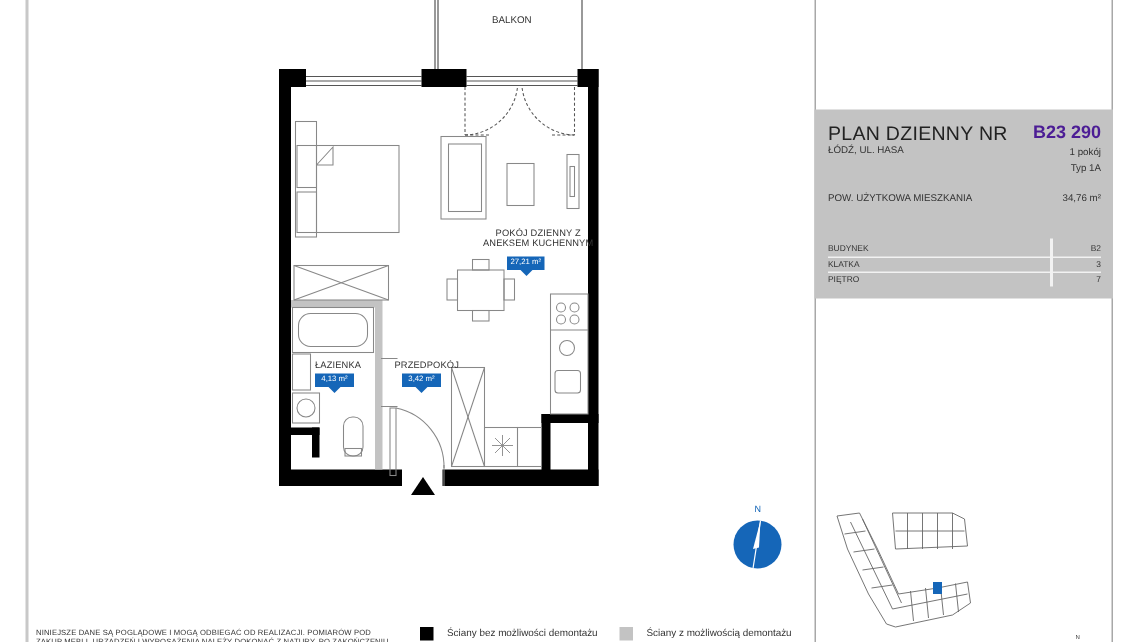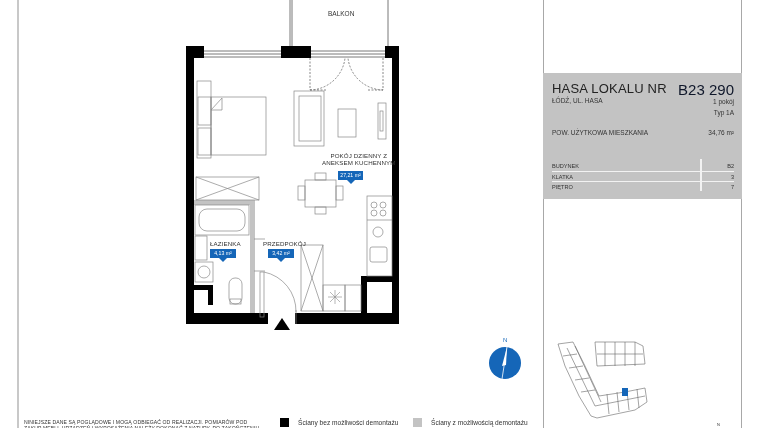--- a/index.html
+++ b/index.html
@@ -13,21 +13,21 @@
 
   .room-label { position: absolute; font-size: 6.2px; letter-spacing: 0.1px; color: #333; text-align: center; white-space: nowrap; }
   .area-badge { position: absolute; background: #1566b8; color: #fff; font-size: 5.2px; text-align: center; line-height: 9px; height: 9px; }
   .area-badge::after { content: ""; position: absolute; left: 50%; bottom: -4px; margin-left: -4px; border-left: 4px solid transparent; border-right: 4px solid transparent; border-top: 4px solid #1566b8; }
 
   .balkon-label { position: absolute; left: 328px; top: 10px; font-size: 6.5px; color: #333; }
 
   .panel-frame { position: absolute; left: 543px; top: 0; width: 199px; height: 428px; border-left: 1px solid #a8a8a8; border-right: 1px solid #a8a8a8; }
   .info { position: absolute; left: 543px; top: 73px; width: 199px; height: 126px; background: #c3c3c3; }
   .info .title { position: absolute; left: 9px; top: 8px; font-size: 13px; color: #222; letter-spacing: 0.2px; }
-  .info .plan-no { position: absolute; right: 8px; top: 8px; font-size: 15px; color: #0f172a; }
+  .info .plan-no { position: absolute; right: 8px; top: 8px; font-size: 12px; color: #4c1d95; font-weight: bold; }
   .info .addr { position: absolute; left: 9px; top: 24px; font-size: 6.5px; color: #333; }
   .info .rooms { position: absolute; right: 8px; top: 25px; font-size: 6.5px; color: #333; }
   .info .type { position: absolute; right: 8px; top: 36px; font-size: 6.5px; color: #333; }
   .info .area-lbl { position: absolute; left: 9px; top: 56px; font-size: 6.5px; color: #333; }
   .info .area-val { position: absolute; right: 8px; top: 56px; font-size: 6.5px; color: #333; }
 
   .props { position: absolute; left: 9px; top: 88px; width: 182px; }
   .prop-row { position: relative; height: 10px; font-size: 5.6px; color: #333; line-height: 10px; }
   .prop-row + .prop-row { border-top: 1.5px solid #f2f2f2; }
   .prop-row .k { position: absolute; left: 0; }
@@ -182,21 +182,21 @@
   <span class="n">N</span>
   <svg width="40" height="52" viewBox="0 0 40 52">
     <circle cx="21" cy="26" r="16" fill="#1566b8"></circle>
     <polygon points="23,10 18,29 22,28" fill="#fff"></polygon>
     <line x1="23" y1="10" x2="18" y2="42" stroke="#fff" stroke-width="0.8"></line>
   </svg>
 </div>
 
 <div class="panel-frame"></div>
 <div class="info">
-  <div class="title">HASA LOKALU NR</div>
+  <div class="title">PLAN DZIENNY NR</div>
   <div class="plan-no">B23 290</div>
   <div class="addr">ŁÓDŹ, UL. HASA</div>
   <div class="rooms">1 pokój</div>
   <div class="type">Typ 1A</div>
   <div class="area-lbl">POW. UŻYTKOWA MIESZKANIA</div>
   <div class="area-val">34,76 m²</div>
   <div class="props">
     <div class="vsep"></div>
     <div class="prop-row">
       <span class="k">BUDYNEK</span>

